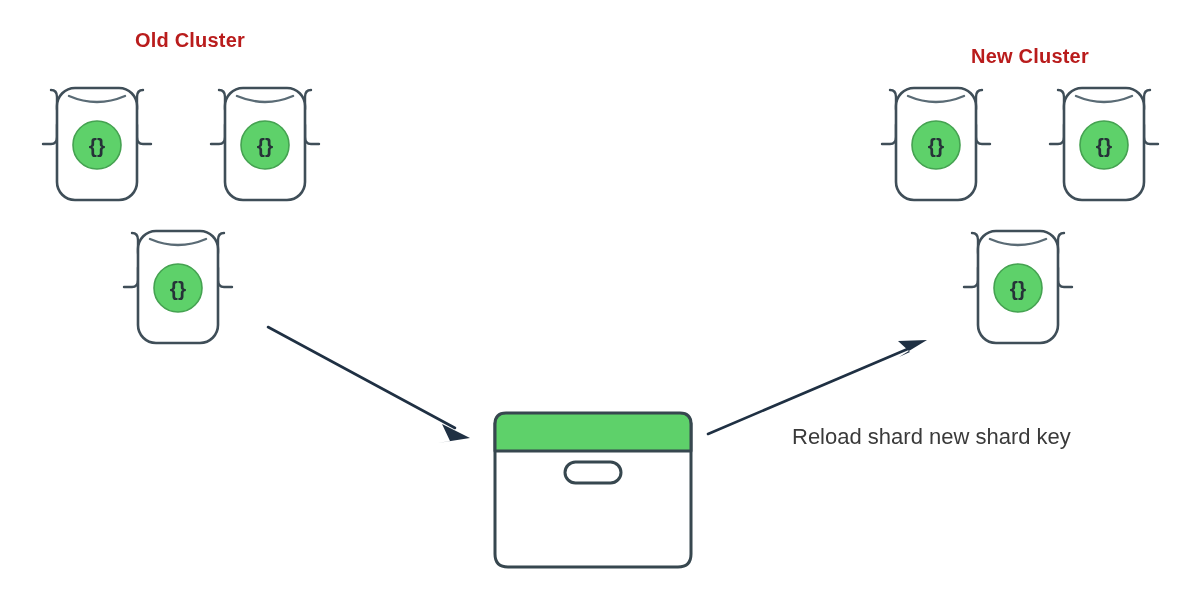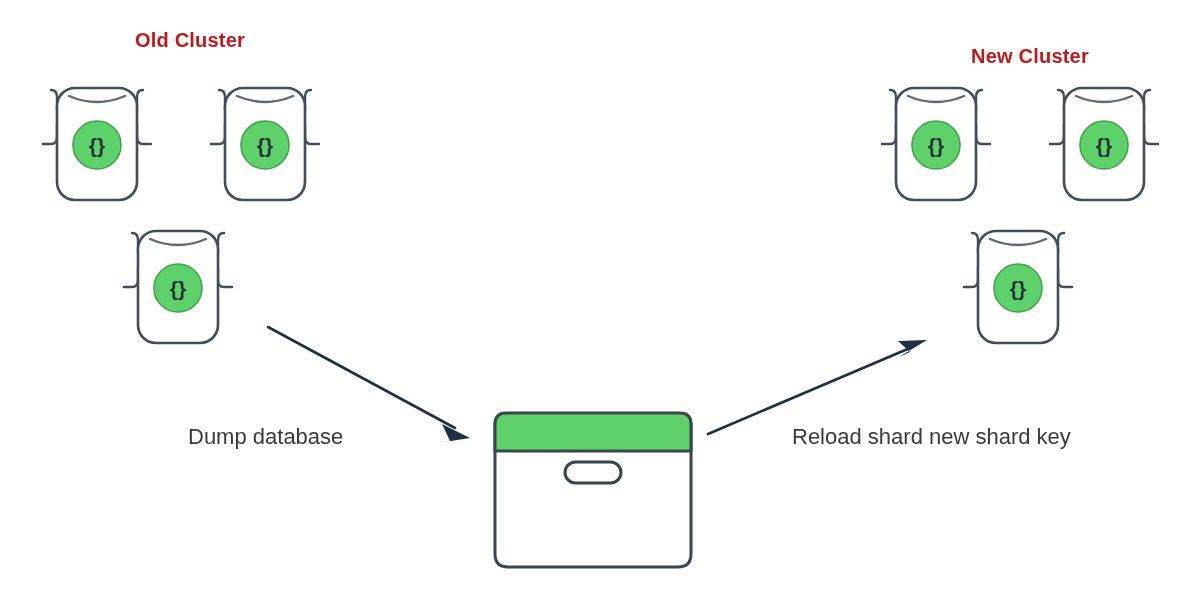--- a/index.html
+++ b/index.html
@@ -157,16 +157,15 @@
       <line x1="268" y1="327" x2="455" y2="428" stroke="#1f3043" stroke-width="2.6" stroke-linecap="round"></line>
       <polygon points="470,438 442,424 450,441 438,443" fill="#1f3043"></polygon>
     </g>
 
     <g>
       <line x1="708" y1="434" x2="910" y2="348" stroke="#1f3043" stroke-width="2.6" stroke-linecap="round"></line>
       <polygon points="927,340 898,341 910,352 899,357" fill="#1f3043"></polygon>
     </g>
   </svg>
 
-  <div class="edge-label" id="label-dump">Dump database</div>
   <div class="edge-label" id="label-reload">Reload shard new shard key</div>
 
 </div>
 
 </body></html>

